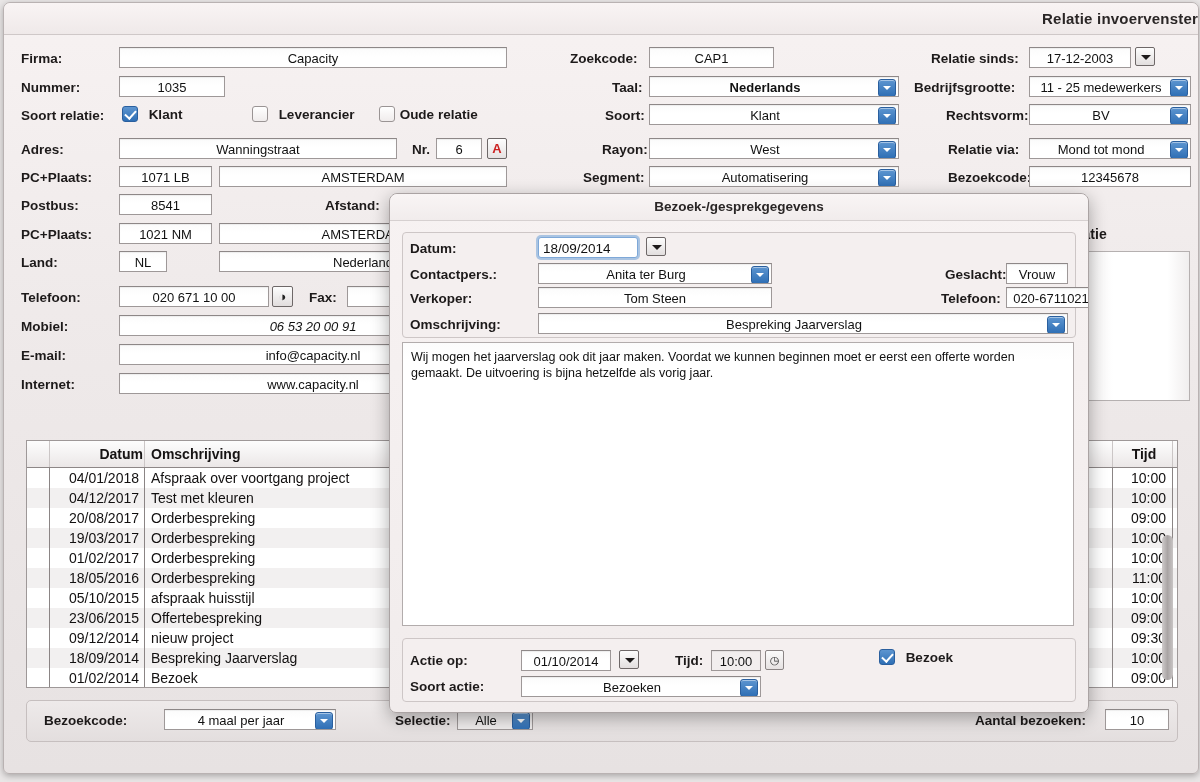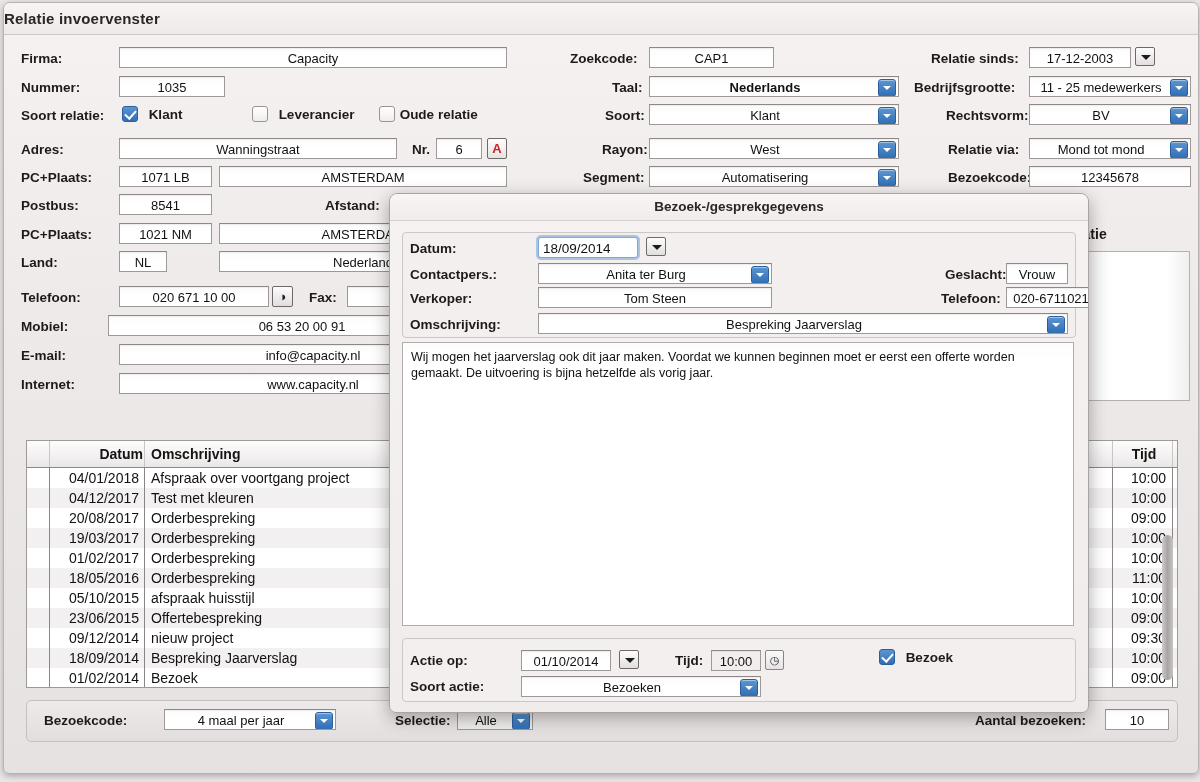--- a/index.html
+++ b/index.html
@@ -18,21 +18,21 @@
     border:1px solid #b9b2b2;
     border-radius:7px 7px 6px 6px;
     box-shadow:0 2px 6px rgba(0,0,0,.28);
     overflow:hidden;
   }
   #titlebar{
     height:31px;
     background:linear-gradient(#f9f4f4,#efe9e9);
     border-bottom:1px solid #cfc8c8;
     border-radius:6px 6px 0 0;
-    text-align:left;
+    text-align:right;
   }
   #titlebar .t{
     font-weight:bold;font-size:15px;color:#2a2626;line-height:31px;letter-spacing:.2px;
   }
   
   .lbl{font-weight:bold;color:#1d1a1a;font-size:13.5px;white-space:nowrap;}
   .fld{
     background:linear-gradient(#fbfbfb,#ffffff 45%);
     border:1px solid #9e9898;
     border-top-color:#8d8787;
@@ -197,21 +197,21 @@
     <div class="fld" style="position:absolute;left:115px;top:248px;width:48px;">NL</div>
     <div class="fld" style="position:absolute;left:215px;top:248px;width:288px;">Nederland</div>
 
     <div class="lbl" style="position:absolute;left:17px;top:287px;">Telefoon:</div>
     <div class="fld" style="position:absolute;left:115px;top:283px;width:150px;">020 671 10 00</div>
     <div style="position:absolute;left:268px;top:283px;width:21px;height:21px;box-sizing:border-box;background:linear-gradient(#fdfdfd,#e1dddd);border:1px solid #6e6868;border-radius:2px;text-align:center;line-height:19px;font-size:13px;color:#222;">◑</div>
     <div class="lbl" style="position:absolute;left:305px;top:287px;">Fax:</div>
     <div class="fld" style="position:absolute;left:343px;top:283px;width:160px;">020 67</div>
 
     <div class="lbl" style="position:absolute;left:17px;top:316px;">Mobiel:</div>
-    <div class="fld" style="position:absolute;left:104px;top:312px;width:388px;">06 53 20 00 91</div>
+    <div class="fld" style="position:absolute;left:115px;top:312px;width:388px;font-style:italic;">06 53 20 00 91</div>
 
     <div class="lbl" style="position:absolute;left:17px;top:345px;">E-mail:</div>
     <div class="fld" style="position:absolute;left:115px;top:341px;width:388px;">info@capacity.nl</div>
 
     <div class="lbl" style="position:absolute;left:17px;top:374px;">Internet:</div>
     <div class="fld" style="position:absolute;left:115px;top:370px;width:388px;">www.capacity.nl</div>
   </div>
 
   <div>
     <div class="lbl" style="position:absolute;left:566px;top:48px;">Zoekcode:</div>

